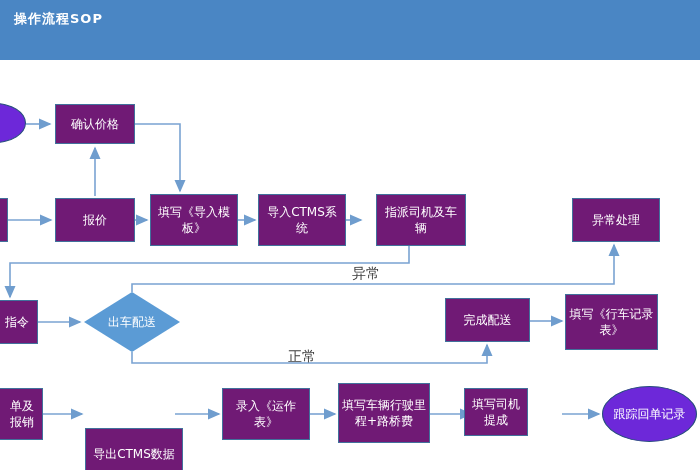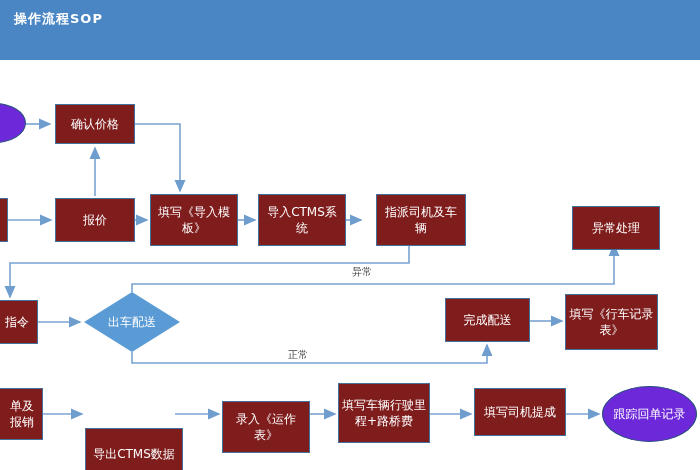--- a/index.html
+++ b/index.html
@@ -14,21 +14,21 @@
     position:absolute;left:0;top:0;width:700px;height:60px;
     background:#4a86c4;
   }
   #header .title{
     position:absolute;left:14px;top:10px;
     color:#ffffff;font-size:13px;font-weight:bold;letter-spacing:1px;
     white-space:nowrap;
   }
   .node{
     position:absolute;
-    background:#7f1d1d;
+    background:#701a75;
     border:1px solid #41719c;
     color:#ffffff;
     font-size:12px;line-height:1.35;
     display:flex;align-items:center;justify-content:center;
     text-align:center;
     padding:2px 3px;box-sizing:border-box;
     white-space:pre-line;
   }
   .node.cut-right{justify-content:flex-end;text-align:right;padding-right:8px;}
   .ellipse{
@@ -36,49 +36,49 @@
     background:#6d28d9;
     border-color:#274f7c;
   }
   .diamond{
     background:#5b9bd5;
     border:none;
     clip-path:polygon(50% 0,100% 50%,50% 100%,0 50%);
   }
   .edge-label{
     position:absolute;
-    color:#404040;font-size:10px;
+    color:#404040;font-size:14px;
     white-space:nowrap;
   }
   #connector-layer{
     position:absolute;left:0;top:0;width:700px;height:470px;
     pointer-events:none;
   }
   #connector-layer polyline, #connector-layer line{
     fill:none;stroke:#7aa3d2;stroke-width:1.6;
   }
 
   
   #n-start{left:-38px;top:103px;width:64px;height:40px;}
   #n-confirm{left:55px;top:104px;width:80px;height:40px;}
   #n-cut2{left:-40px;top:198px;width:48px;height:44px;}
   #n-quote{left:55px;top:198px;width:80px;height:44px;text-align:center;}
   #n-filltpl{left:150px;top:194px;width:88px;height:52px;}
   #n-import{left:258px;top:194px;width:88px;height:52px;}
   #n-assign{left:364px;top:194px;width:90px;height:52px;margin-left:12px;}
-  #n-exception{left:572px;top:206px;width:88px;height:44px;}
+  #n-exception{left:572px;top:198px;width:88px;height:44px;}
   #n-order{left:-50px;top:300px;width:88px;height:44px;}
   #n-diamond{left:84px;top:292px;width:96px;height:60px;}
   #n-complete{left:445px;top:298px;width:85px;height:44px;}
   #n-record{left:565px;top:294px;width:93px;height:56px;}
   #n-bill{left:-50px;top:388px;width:93px;height:52px;}
   #n-export{left:85px;top:400px;width:98px;height:52px;margin-top:28px;}
-  #n-entry{left:222px;top:388px;width:88px;height:52px;margin-top:13px;}
+  #n-entry{left:222px;top:388px;width:88px;height:52px;}
   #n-vehicle{left:338px;top:383px;width:92px;height:60px;}
-  #n-commission{left:474px;top:388px;width:92px;height:48px;text-align:center;}
+  #n-commission{left:464px;top:388px;width:64px;height:48px;text-align:center;}
   #n-track{left:602px;top:386px;width:95px;height:56px;}
 
   #lbl-abnormal{left:352px;top:265px;}
   #lbl-normal{left:288px;top:348px;}
 </style>
 </head>
 <body>
 
 <div id="canvas">
 

